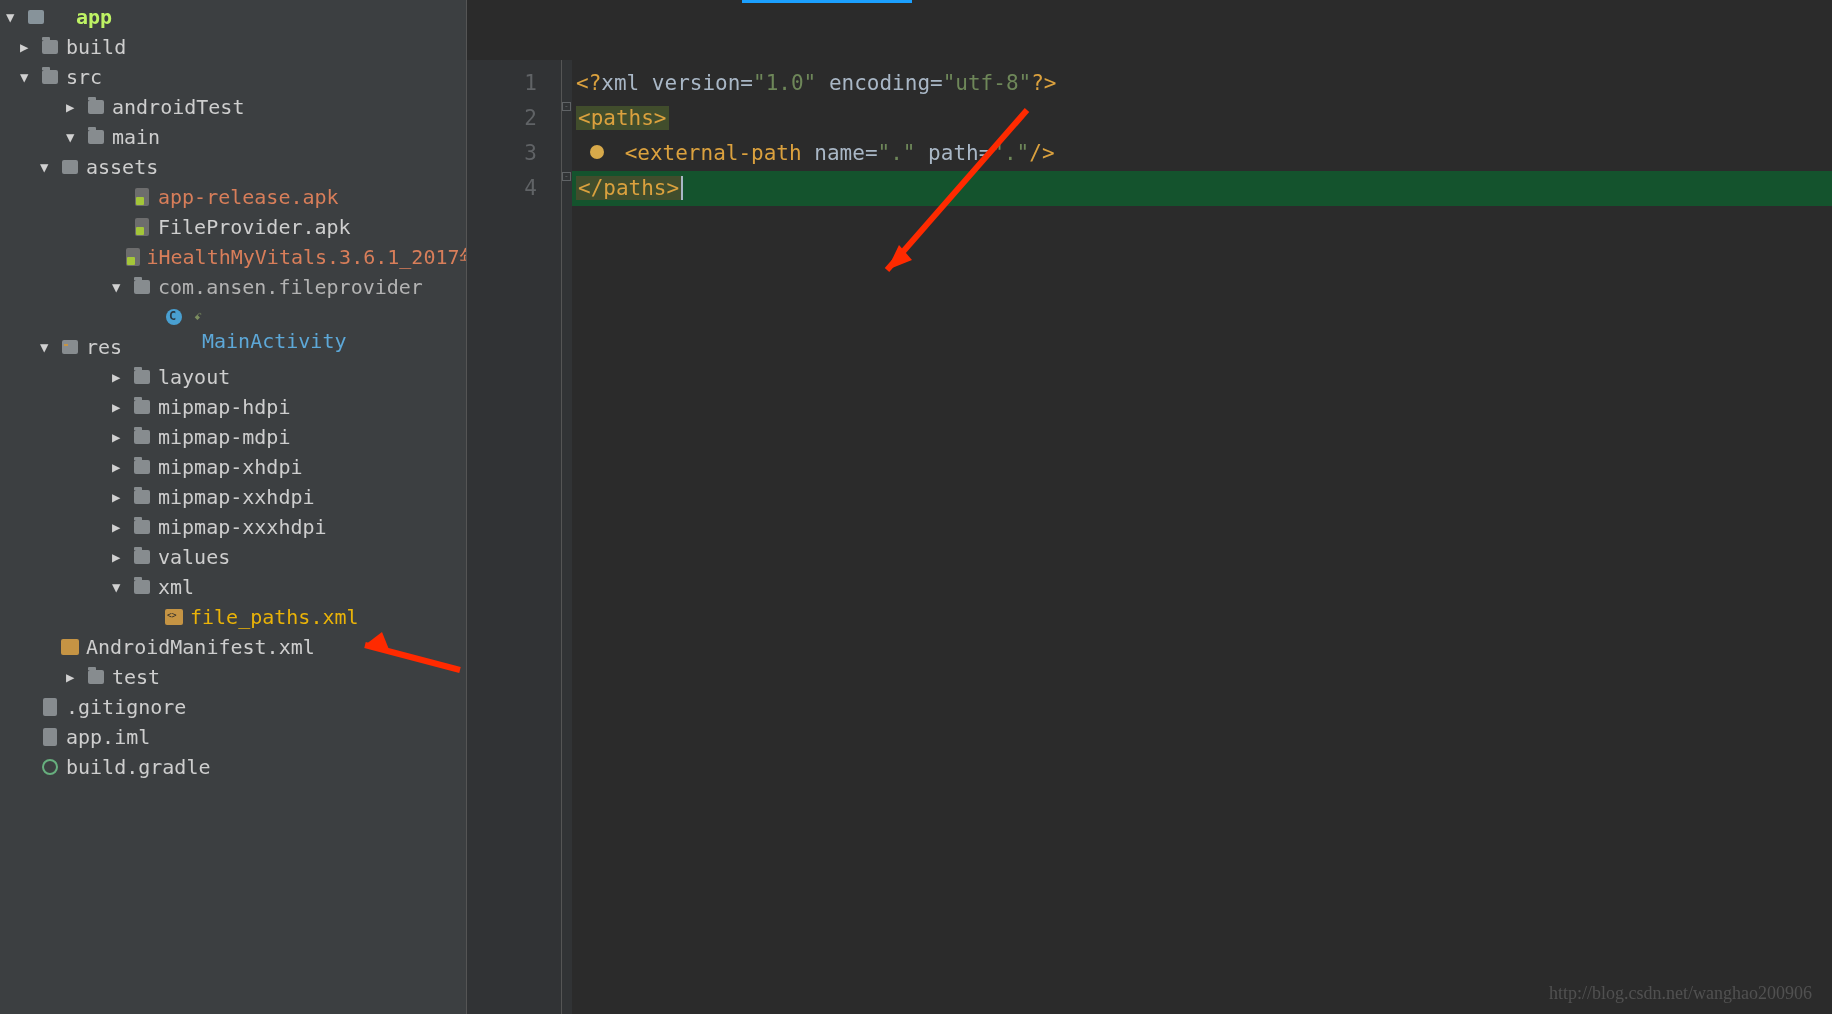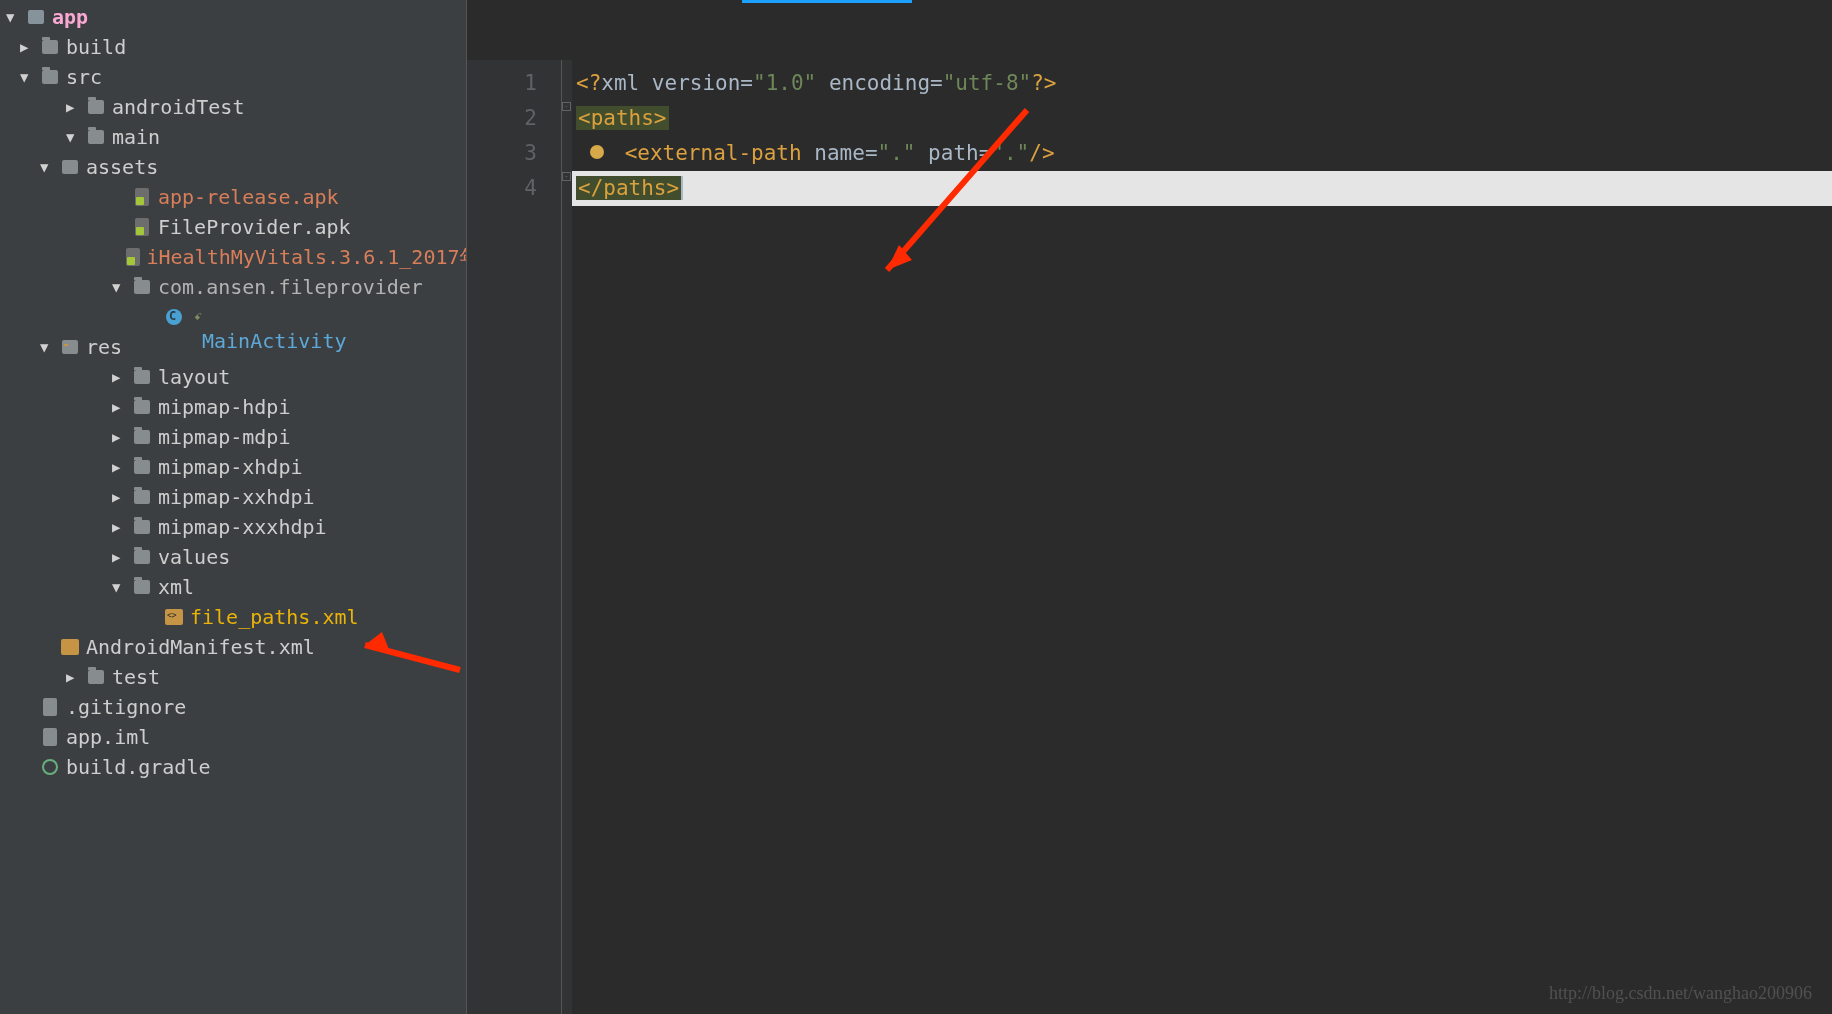--- a/index.html
+++ b/index.html
@@ -170,21 +170,21 @@
       background: #c59444;
     }
     .assets-folder-icon {
       background: #878c8f;
       width: 16px;
       height: 14px;
       border-radius: 2px;
       position: relative;
     }
     .text-normal { color: #cecece; }
-    .text-module { color: #f9a8d4; font-weight: bold; }
+    .text-module { color: #bef264; font-weight: bold; margin-left: 24px; }
     .text-orange { color: #d87e5a; }
     .text-link { color: #5da8d8; margin-top: 48px; }
     .text-package { color: #b3b3b3; }
     .text-highlight { color: #eab308; }
     .lock-suffix {
       color: #7c8e5f;
       font-size: 10px;
       margin-left: 4px;
     }
 
@@ -237,21 +237,21 @@
       font-size: 21px;
       position: relative;
     }
     .code-line {
       height: 35px;
       line-height: 35px;
       padding-left: 4px;
       white-space: pre;
     }
     .current-line {
-      background: #e5e5e5;
+      background: #14532d;
     }
     .bulb {
       display: inline-block;
       width: 14px;
       height: 14px;
       background: #d7a94a;
       border-radius: 50%;
       margin: 0 8px 0 14px;
       position: relative;
       top: -1px;

